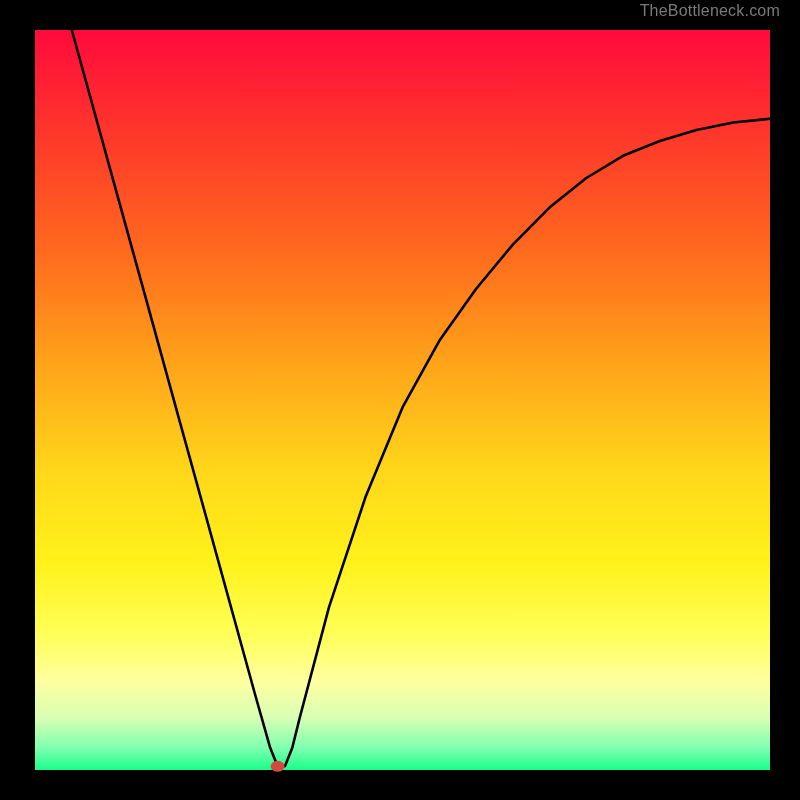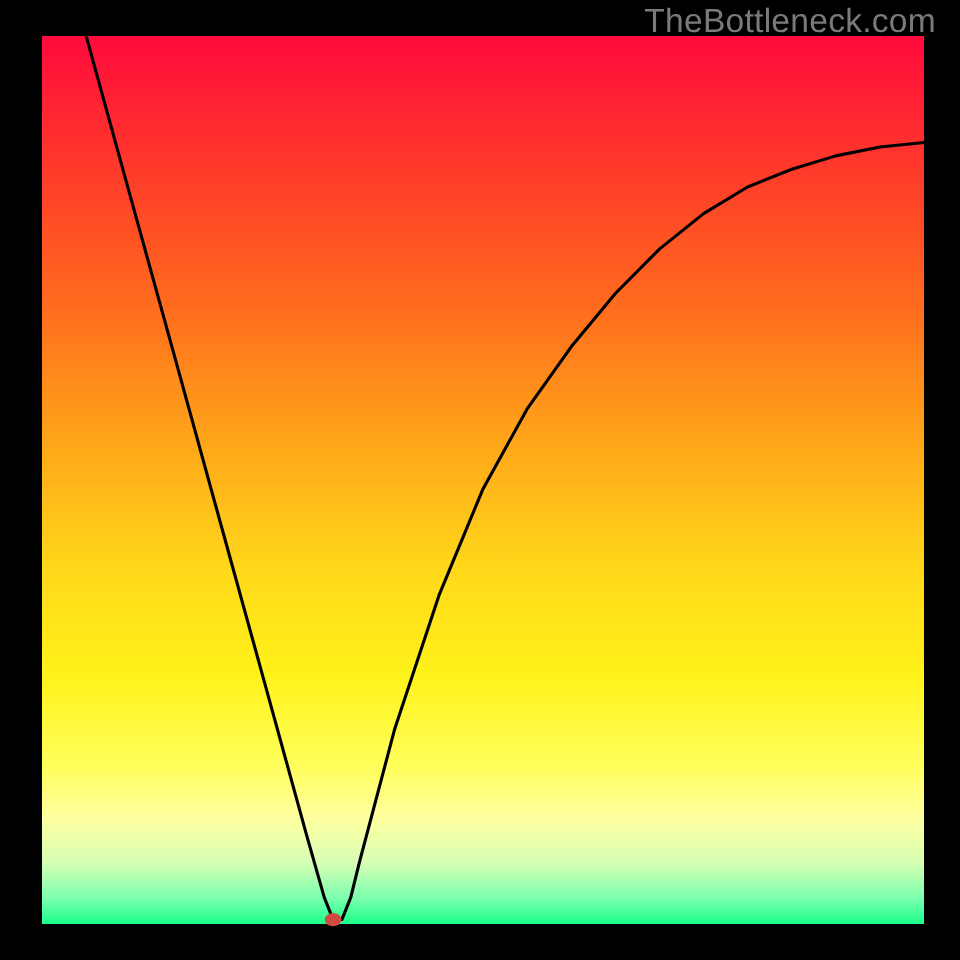--- a/index.html
+++ b/index.html
@@ -17,21 +17,21 @@
     width: 800px;
     height: 800px;
     background: #000;
   }
   .watermark {
     position: absolute;
     top: 2px;
     right: 20px;
     color: #7a7a7a;
     font-family: Arial, Helvetica, sans-serif;
-    font-size: 28px;
+    font-size: 16px;
     letter-spacing: 0.2px;
   }
   svg {
     position: absolute;
     left: 0;
     top: 0;
   }
 </style>
 </head>
 <body>

